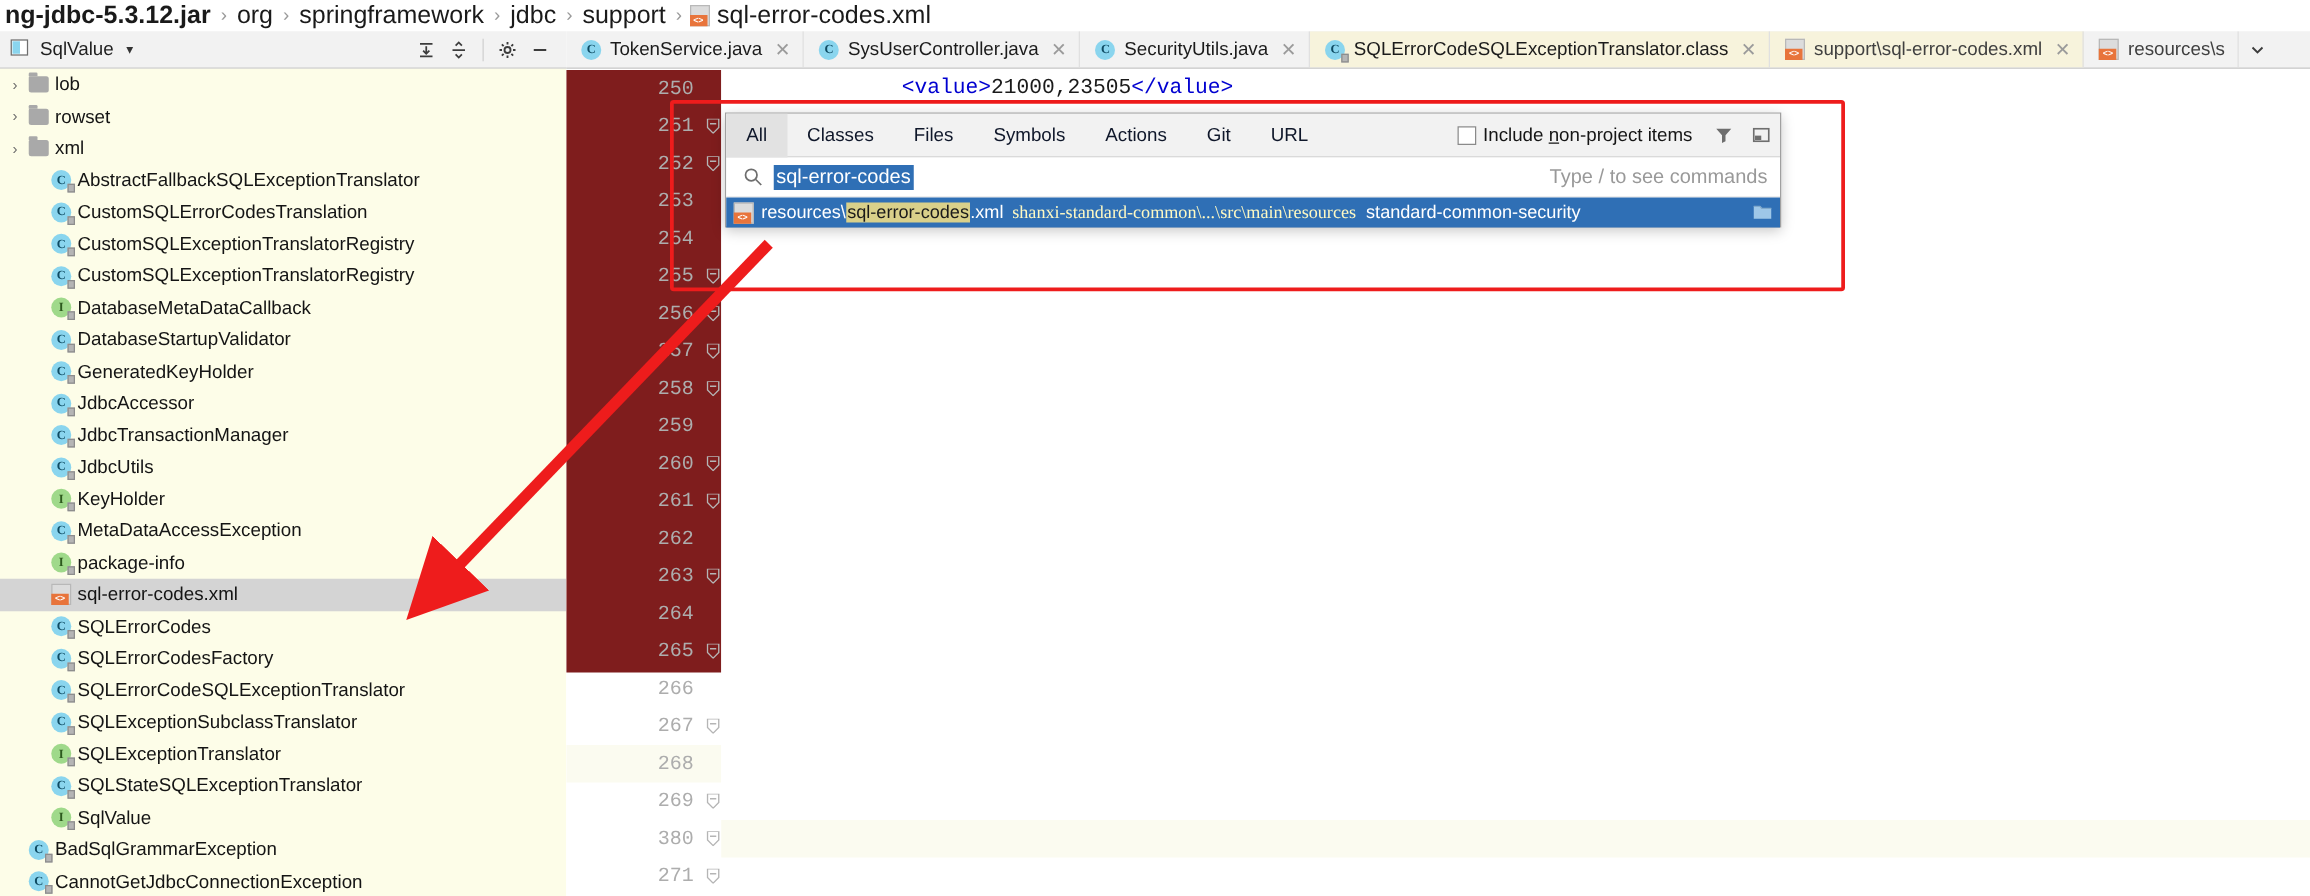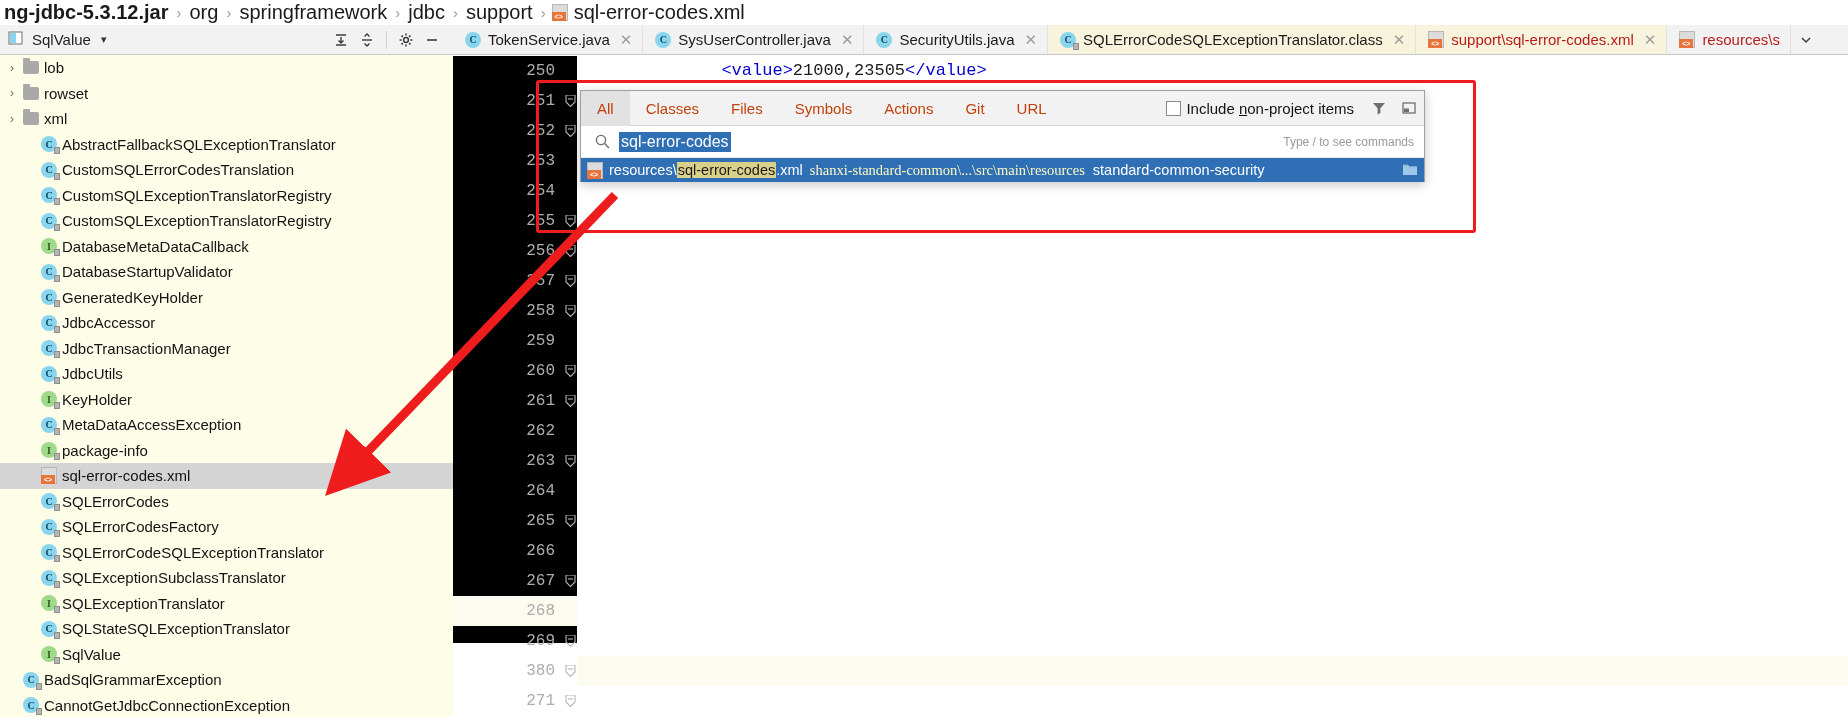--- a/index.html
+++ b/index.html
@@ -43,21 +43,21 @@
     display: flex; align-items: stretch; overflow: hidden;
   }
   .tab {
     display: flex; align-items: center; padding: 0 10px 0 12px;
     font-size: 15px; color: #1b1b1b; white-space: nowrap;
     border-right: 1px solid #e0e0e0;
   }
   .tab.active { background: #f7f3dc; }
   .tab.selected-right { background: #f7f3dc; }
   .tab .tab-label { margin-left: 7px; }
-  .tab .tab-label.orange { color: #b91c1c; }
+  .tab .tab-label.orange { color: #404040; }
   .tab .close { margin-left: 10px; color: #9b9b9b; font-size: 15px; }
   .tab-chevron { display:flex; align-items:center; padding: 0 8px; color:#333; }
 
   
   .ic-class {
     width: 16px; height: 16px; border-radius: 50%;
     background: #8ad5ee; color: #0e4b63; font-size: 10px; font-weight: bold;
     display: inline-flex; align-items: center; justify-content: center;
     font-family: "Liberation Serif", serif;
   }
@@ -120,22 +120,22 @@
   .tree-arrow { width: 16px; color: #6e6e6e; font-size: 12px; text-align: center; }
   .tree-icon { width: 22px; display: flex; align-items: center; justify-content: center; position: relative; }
   .tree-label { margin-left: 2px; color: #141414; }
 
   
   .editor {
     position: absolute; left: 453px; top: 56px; width: 1395px; height: 661px;
     background: #ffffff; overflow: hidden;
   }
   .gutter {
-    position: absolute; left: 0; top: 0; width: 124px; height: 587px;
-    background: #000000; border-right: 0;
+    position: absolute; left: 0; top: 0; width: 124px; height: 482px;
+    background: #7f1d1d; border-right: 0;
   }
   .gline {
     height: 30px; line-height: 30px; text-align: right; padding-right: 22px;
     color: #adadad; font-family: "Liberation Mono", monospace; font-size: 16px;
   }
   .gline.cur { background: #fbfbf0; }
   .code-area { position: absolute; left: 124px; top: 0; right: 0; height: 661px; background: #fff; }
   .code-line { height: 30px; line-height: 30px; font-family: "Liberation Mono", monospace; font-size: 17px; white-space: pre; padding-left: 22px; }
   .tag { color: #0000d0; }
   .txt { color: #1a1a1a; }
@@ -155,40 +155,40 @@
     background: #ffffff; border: 1px solid #a0a0a0;
     box-shadow: 0 3px 10px rgba(0,0,0,0.22);
     z-index: 30;
   }
   .se-tabs {
     height: 35px; background: #f2f2f2; display: flex; align-items: center;
     border-bottom: 1px solid #d2d2d2;
   }
   .se-tab {
     height: 35px; display: flex; align-items: center; padding: 0 16px;
-    font-size: 15px; color: #c2410c;
+    font-size: 15px; color: #0f172a;
   }
   .se-tab.active { background: #e2e2e2; }
   .se-tabs-spacer { flex: 1; }
   .se-check {
     display: flex; align-items: center; gap: 5px; font-size: 15px;
     color: #151515; padding-right: 10px;
   }
   .cbox { width: 15px; height: 15px; border: 1px solid #8a8a8a; background: #fff; }
   .se-ico-btn { width: 30px; height: 35px; display: flex; align-items: center; justify-content: center; }
   .se-input-row {
     height: 32px; display: flex; align-items: center; padding: 0 10px;
     background: #ffffff; border-bottom: 1px solid #e8e8e8;
   }
   .se-magnifier { width: 22px; display: flex; align-items: center; justify-content: center; }
   .se-query {
     margin-left: 6px; background: #2f6fb5; color: #ffffff; font-size: 16px;
     padding: 1px 2px; font-family: "Liberation Sans", sans-serif;
   }
-  .se-hint { margin-left: auto; color: #999999; font-size: 12px; }
+  .se-hint { margin-left: auto; color: #999999; font-size: 16px; }
   .se-result {
     height: 24px; display: flex; align-items: center; padding: 0 6px;
     background: #2f6fb5; color: #ffffff; font-size: 14.5px; white-space: nowrap;
   }
   .se-result .match { background: #d9d08a; color: #1a1a1a; padding: 0 1px; }
   .se-result .rpath { color: #fef9c3; font-family: Liberation Serif, serif; }
   .se-result .rmodule { color: #ffffff; margin-left: 8px; }
   .se-result-right { margin-left: auto; display: flex; align-items: center; }
 
   

